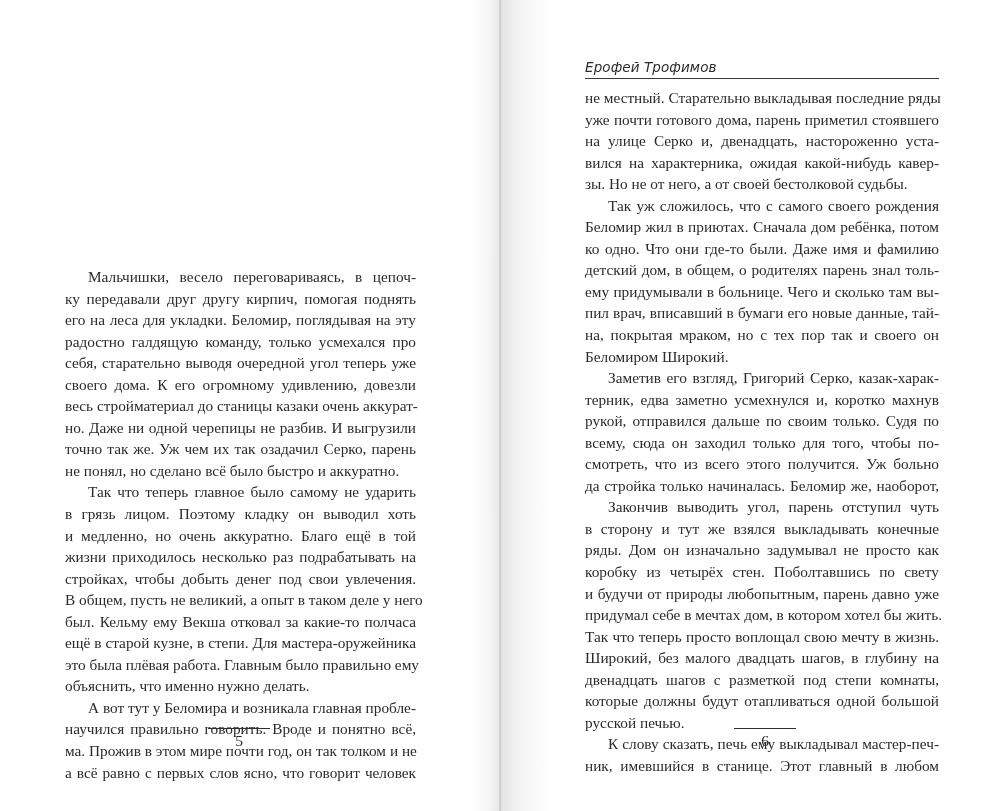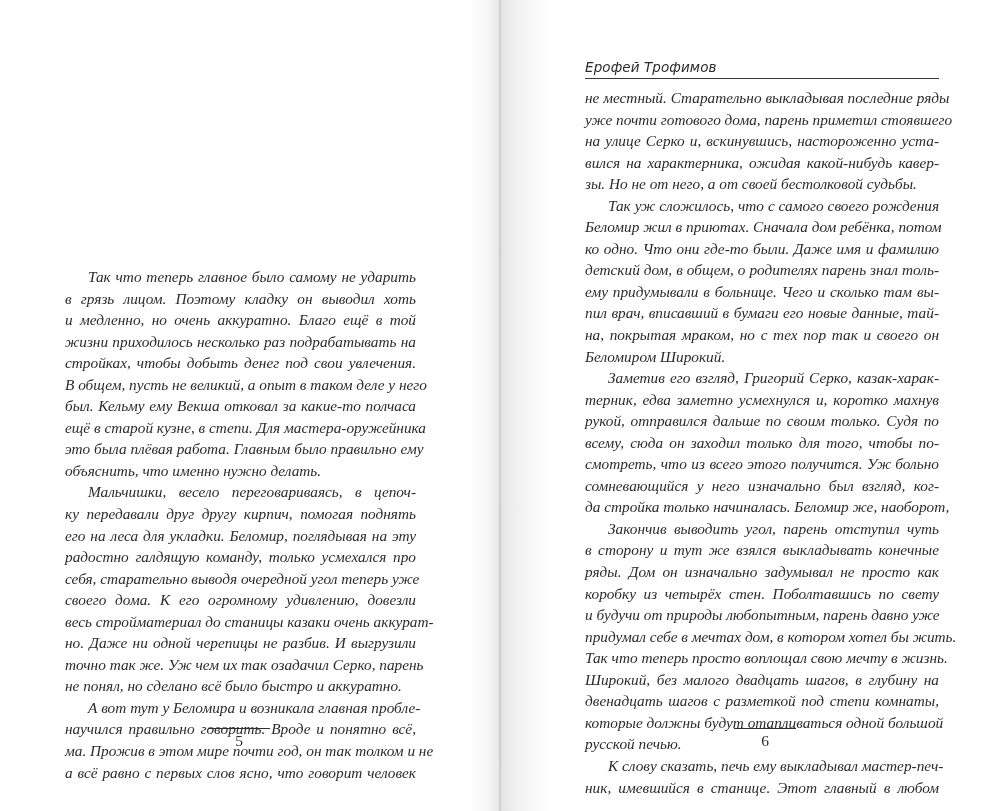--- a/index.html
+++ b/index.html
@@ -75,21 +75,20 @@
     width: 351px;
   }
   .text-right {
     left: 585px;
     top: 87px;
     width: 354px;
   }
   .para {
     margin: 0;
     padding: 0;
-    font-style: italic;
   }
   .para .line {
     display: block;
     text-align: justify;
     text-align-last: justify;
     white-space: nowrap;
     overflow: visible;
   }
   .para .line.last {
     text-align-last: left;
@@ -125,76 +124,75 @@
   </div>
   <div class="page page-right">
   </div>
   <div class="spine"></div>
 
   <div class="running-head">
     <span>Ерофей Трофимов</span>
   </div>
 
   <div class="text-block text-left" id="text-left">
+      <p class="para indent">
+        <span class="line">Мальчишки, весело переговариваясь, в цепоч-</span>
+        <span class="line">ку передавали друг другу кирпич, помогая поднять</span>
+        <span class="line">его на леса для укладки. Беломир, поглядывая на эту</span>
+        <span class="line">радостно галдящую команду, только усмехался про</span>
+        <span class="line">себя, старательно выводя очередной угол теперь уже</span>
+        <span class="line">своего дома. К его огромному удивлению, довезли</span>
+        <span class="line">весь стройматериал до станицы казаки очень аккурат-</span>
+        <span class="line">но. Даже ни одной черепицы не разбив. И выгрузили</span>
+        <span class="line">точно так же. Уж чем их так озадачил Серко, парень</span>
+        <span class="line last">не понял, но сделано всё было быстро и аккуратно.</span>
+      </p>
       <p class="para indent">
         <span class="line">Так что теперь главное было самому не ударить</span>
         <span class="line">в грязь лицом. Поэтому кладку он выводил хоть</span>
         <span class="line">и медленно, но очень аккуратно. Благо ещё в той</span>
         <span class="line">жизни приходилось несколько раз подрабатывать на</span>
         <span class="line">стройках, чтобы добыть денег под свои увлечения.</span>
         <span class="line">В общем, пусть не великий, а опыт в таком деле у него</span>
         <span class="line">был. Кельму ему Векша отковал за какие-то полчаса</span>
         <span class="line">ещё в старой кузне, в степи. Для мастера-оружейника</span>
         <span class="line">это была плёвая работа. Главным было правильно ему</span>
         <span class="line last">объяснить, что именно нужно делать.</span>
       </p>
       <p class="para indent">
-        <span class="line">Мальчишки, весело переговариваясь, в цепоч-</span>
-        <span class="line">ку передавали друг другу кирпич, помогая поднять</span>
-        <span class="line">его на леса для укладки. Беломир, поглядывая на эту</span>
-        <span class="line">радостно галдящую команду, только усмехался про</span>
-        <span class="line">себя, старательно выводя очередной угол теперь уже</span>
-        <span class="line">своего дома. К его огромному удивлению, довезли</span>
-        <span class="line">весь стройматериал до станицы казаки очень аккурат-</span>
-        <span class="line">но. Даже ни одной черепицы не разбив. И выгрузили</span>
-        <span class="line">точно так же. Уж чем их так озадачил Серко, парень</span>
-        <span class="line last">не понял, но сделано всё было быстро и аккуратно.</span>
-      </p>
-      <p class="para indent">
         <span class="line">А вот тут у Беломира и возникала главная пробле-</span>
         <span class="line">научился правильно говорить. Вроде и понятно всё,</span>
         <span class="line">ма. Прожив в этом мире почти год, он так толком и не</span>
         <span class="line">а всё равно с первых слов ясно, что говорит человек</span>
       </p>
     </div>
   <div class="text-block text-right" id="text-right">
       <p class="para">
         <span class="line">не местный. Старательно выкладывая последние ряды</span>
         <span class="line">уже почти готового дома, парень приметил стоявшего</span>
-        <span class="line">на улице Серко и, вскинувшись, настороженно уста-</span>
+        <span class="line">на улице Серко и, двенадцать, настороженно уста-</span>
         <span class="line">вился на характерника, ожидая какой-нибудь кавер-</span>
         <span class="line last">зы. Но не от него, а от своей бестолковой судьбы.</span>
       </p>
       <p class="para indent">
         <span class="line">Так уж сложилось, что с самого своего рождения</span>
         <span class="line">Беломир жил в приютах. Сначала дом ребёнка, потом</span>
         <span class="line">ко одно. Что они где-то были. Даже имя и фамилию</span>
         <span class="line">детский дом, в общем, о родителях парень знал толь-</span>
         <span class="line">ему придумывали в больнице. Чего и сколько там вы-</span>
         <span class="line">пил врач, вписавший в бумаги его новые данные, тай-</span>
         <span class="line">на, покрытая мраком, но с тех пор так и своего он</span>
         <span class="line last">Беломиром Широкий.</span>
       </p>
       <p class="para indent">
         <span class="line">Заметив его взгляд, Григорий Серко, казак-харак-</span>
         <span class="line">терник, едва заметно усмехнулся и, коротко махнув</span>
         <span class="line">рукой, отправился дальше по своим только. Судя по</span>
         <span class="line">всему, сюда он заходил только для того, чтобы по-</span>
         <span class="line">смотреть, что из всего этого получится. Уж больно</span>
-        <span class="line">сомневающийся у него изначально был взгляд, ког-</span>
         <span class="line">да стройка только начиналась. Беломир же, наоборот,</span>
       </p>
       <p class="para indent">
         <span class="line">Закончив выводить угол, парень отступил чуть</span>
         <span class="line">в сторону и тут же взялся выкладывать конечные</span>
         <span class="line">ряды. Дом он изначально задумывал не просто как</span>
         <span class="line">коробку из четырёх стен. Поболтавшись по свету</span>
         <span class="line">и будучи от природы любопытным, парень давно уже</span>
         <span class="line">придумал себе в мечтах дом, в котором хотел бы жить.</span>
         <span class="line">Так что теперь просто воплощал свою мечту в жизнь.</span>

